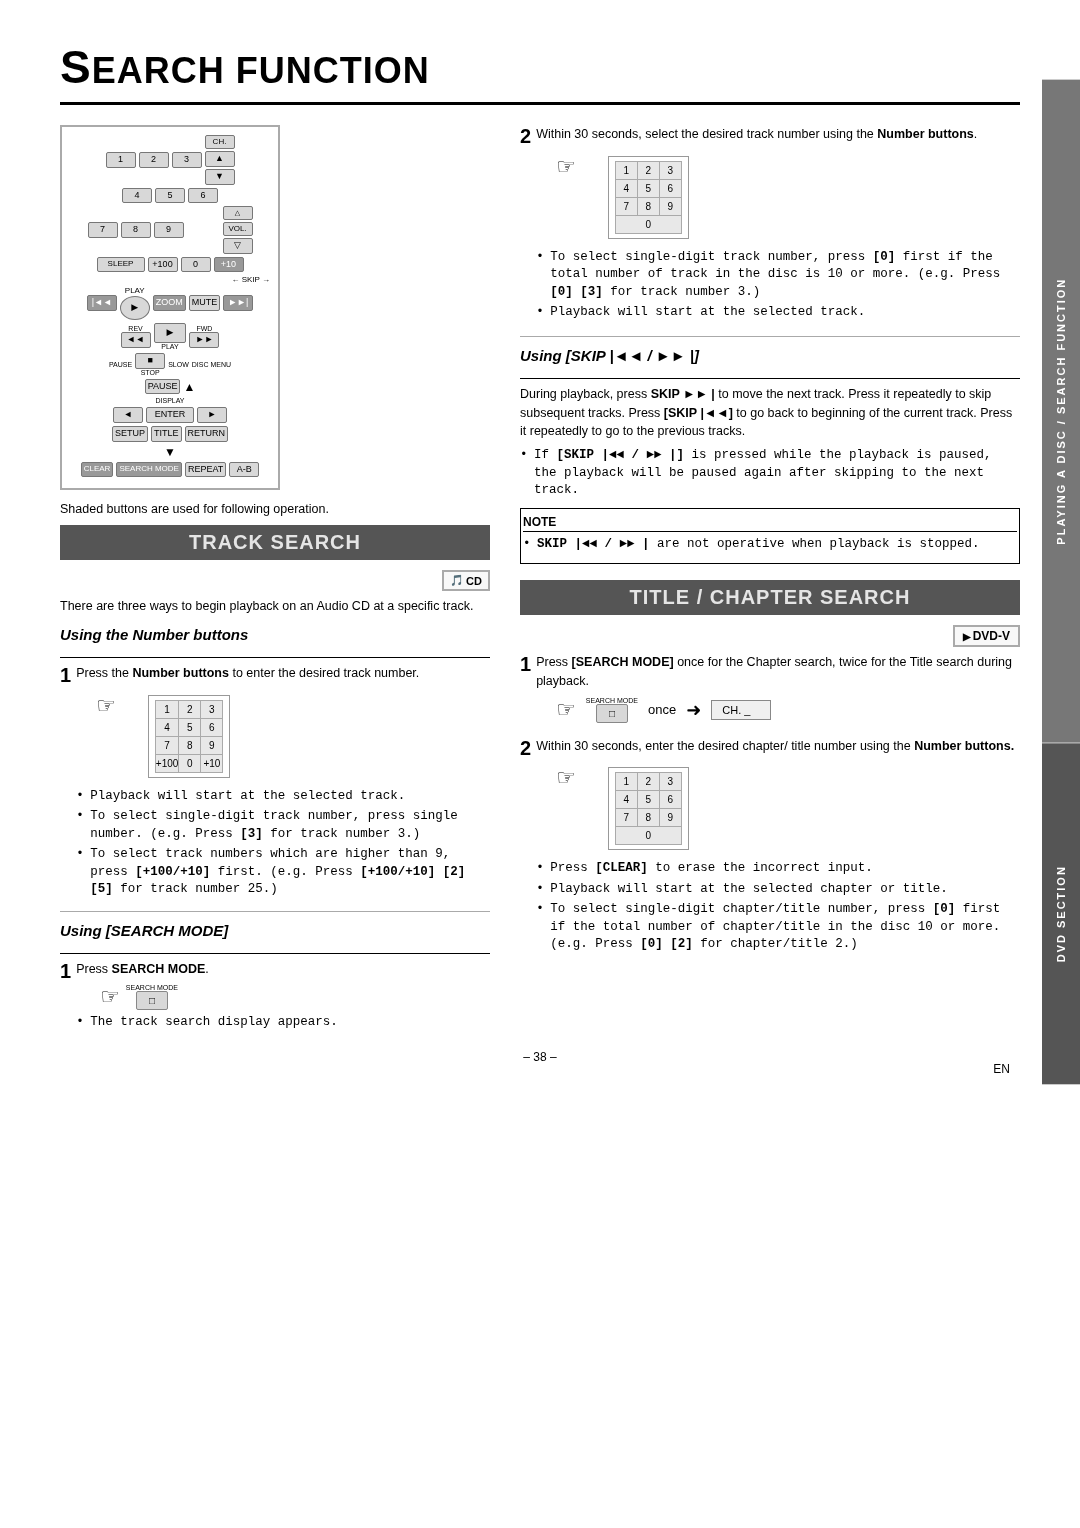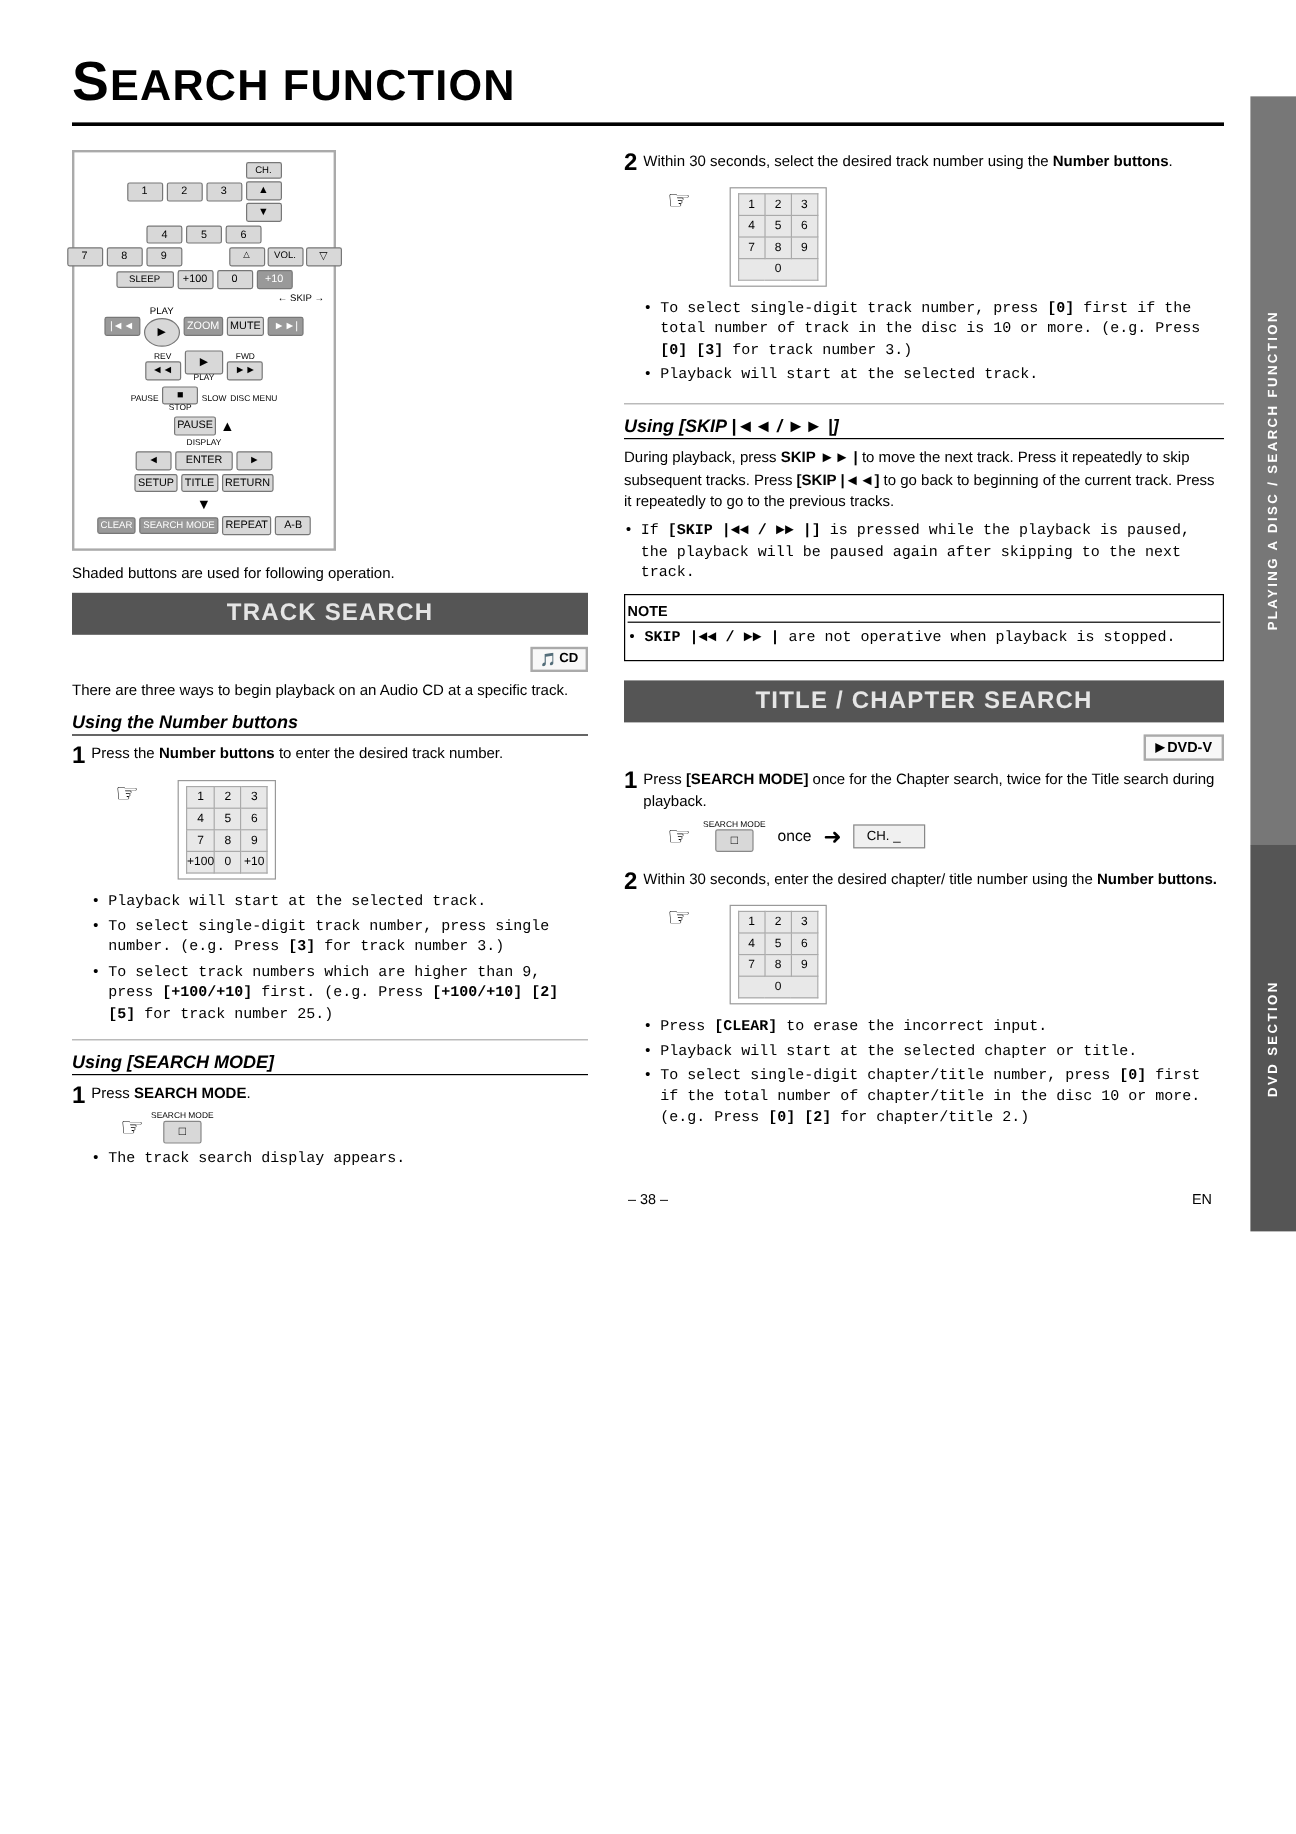--- a/index.html
+++ b/index.html
@@ -63,21 +63,21 @@
       justify-content: flex-end;
       margin-bottom: 6px;
     }
 
     
     .sub-heading {
       font-style: italic;
       font-weight: bold;
       font-size: 15px;
       border-bottom: 1px solid #000;
-      padding-bottom: 1px;
+      padding-bottom: 14px;
       margin: 10px 0 6px 0;
     }
 
     
     .step-num {
       font-size: 20px;
       font-weight: bold;
       float: left;
       margin-right: 5px;
       line-height: 1.1;
@@ -196,21 +196,21 @@
       bottom: 20px;
       left: 0;
       right: 0;
       display: flex;
       justify-content: center;
       align-items: center;
       font-size: 12px;
     }
     .footer-en {
       position: absolute;
-      bottom: 20px;
+      bottom: 8px;
       right: 70px;
       font-size: 12px;
     }
 
     
     .divider {
       border: none;
       border-top: 1px solid #aaa;
       margin: 8px 0;
     }
@@ -291,21 +291,21 @@
         </div>
         <div class="r-row">
           <div class="rb">4</div>
             <div class="rb">5</div>
             <div class="rb">6</div>
         </div>
         <div class="r-row">
           <div class="rb">7</div>
             <div class="rb">8</div>
             <div class="rb">9</div>
-          <div style="display:flex;flex-direction:row;gap:2px;margin-left:36px;">
+          <div style="display:flex;flex-direction:column;gap:2px;margin-left:36px;">
             <div class="rb" style="font-size:7px;">△</div>
             <div class="rb" style="font-size:8px;">VOL.</div>
             <div class="rb">▽</div>
           </div>
         </div>
         <div class="r-row">
           <div class="rb rb-wide" style="font-size:8px;">SLEEP</div>
           <div class="rb">+100</div>
           <div class="rb">0</div>
           <div class="rb shad">+10</div>

